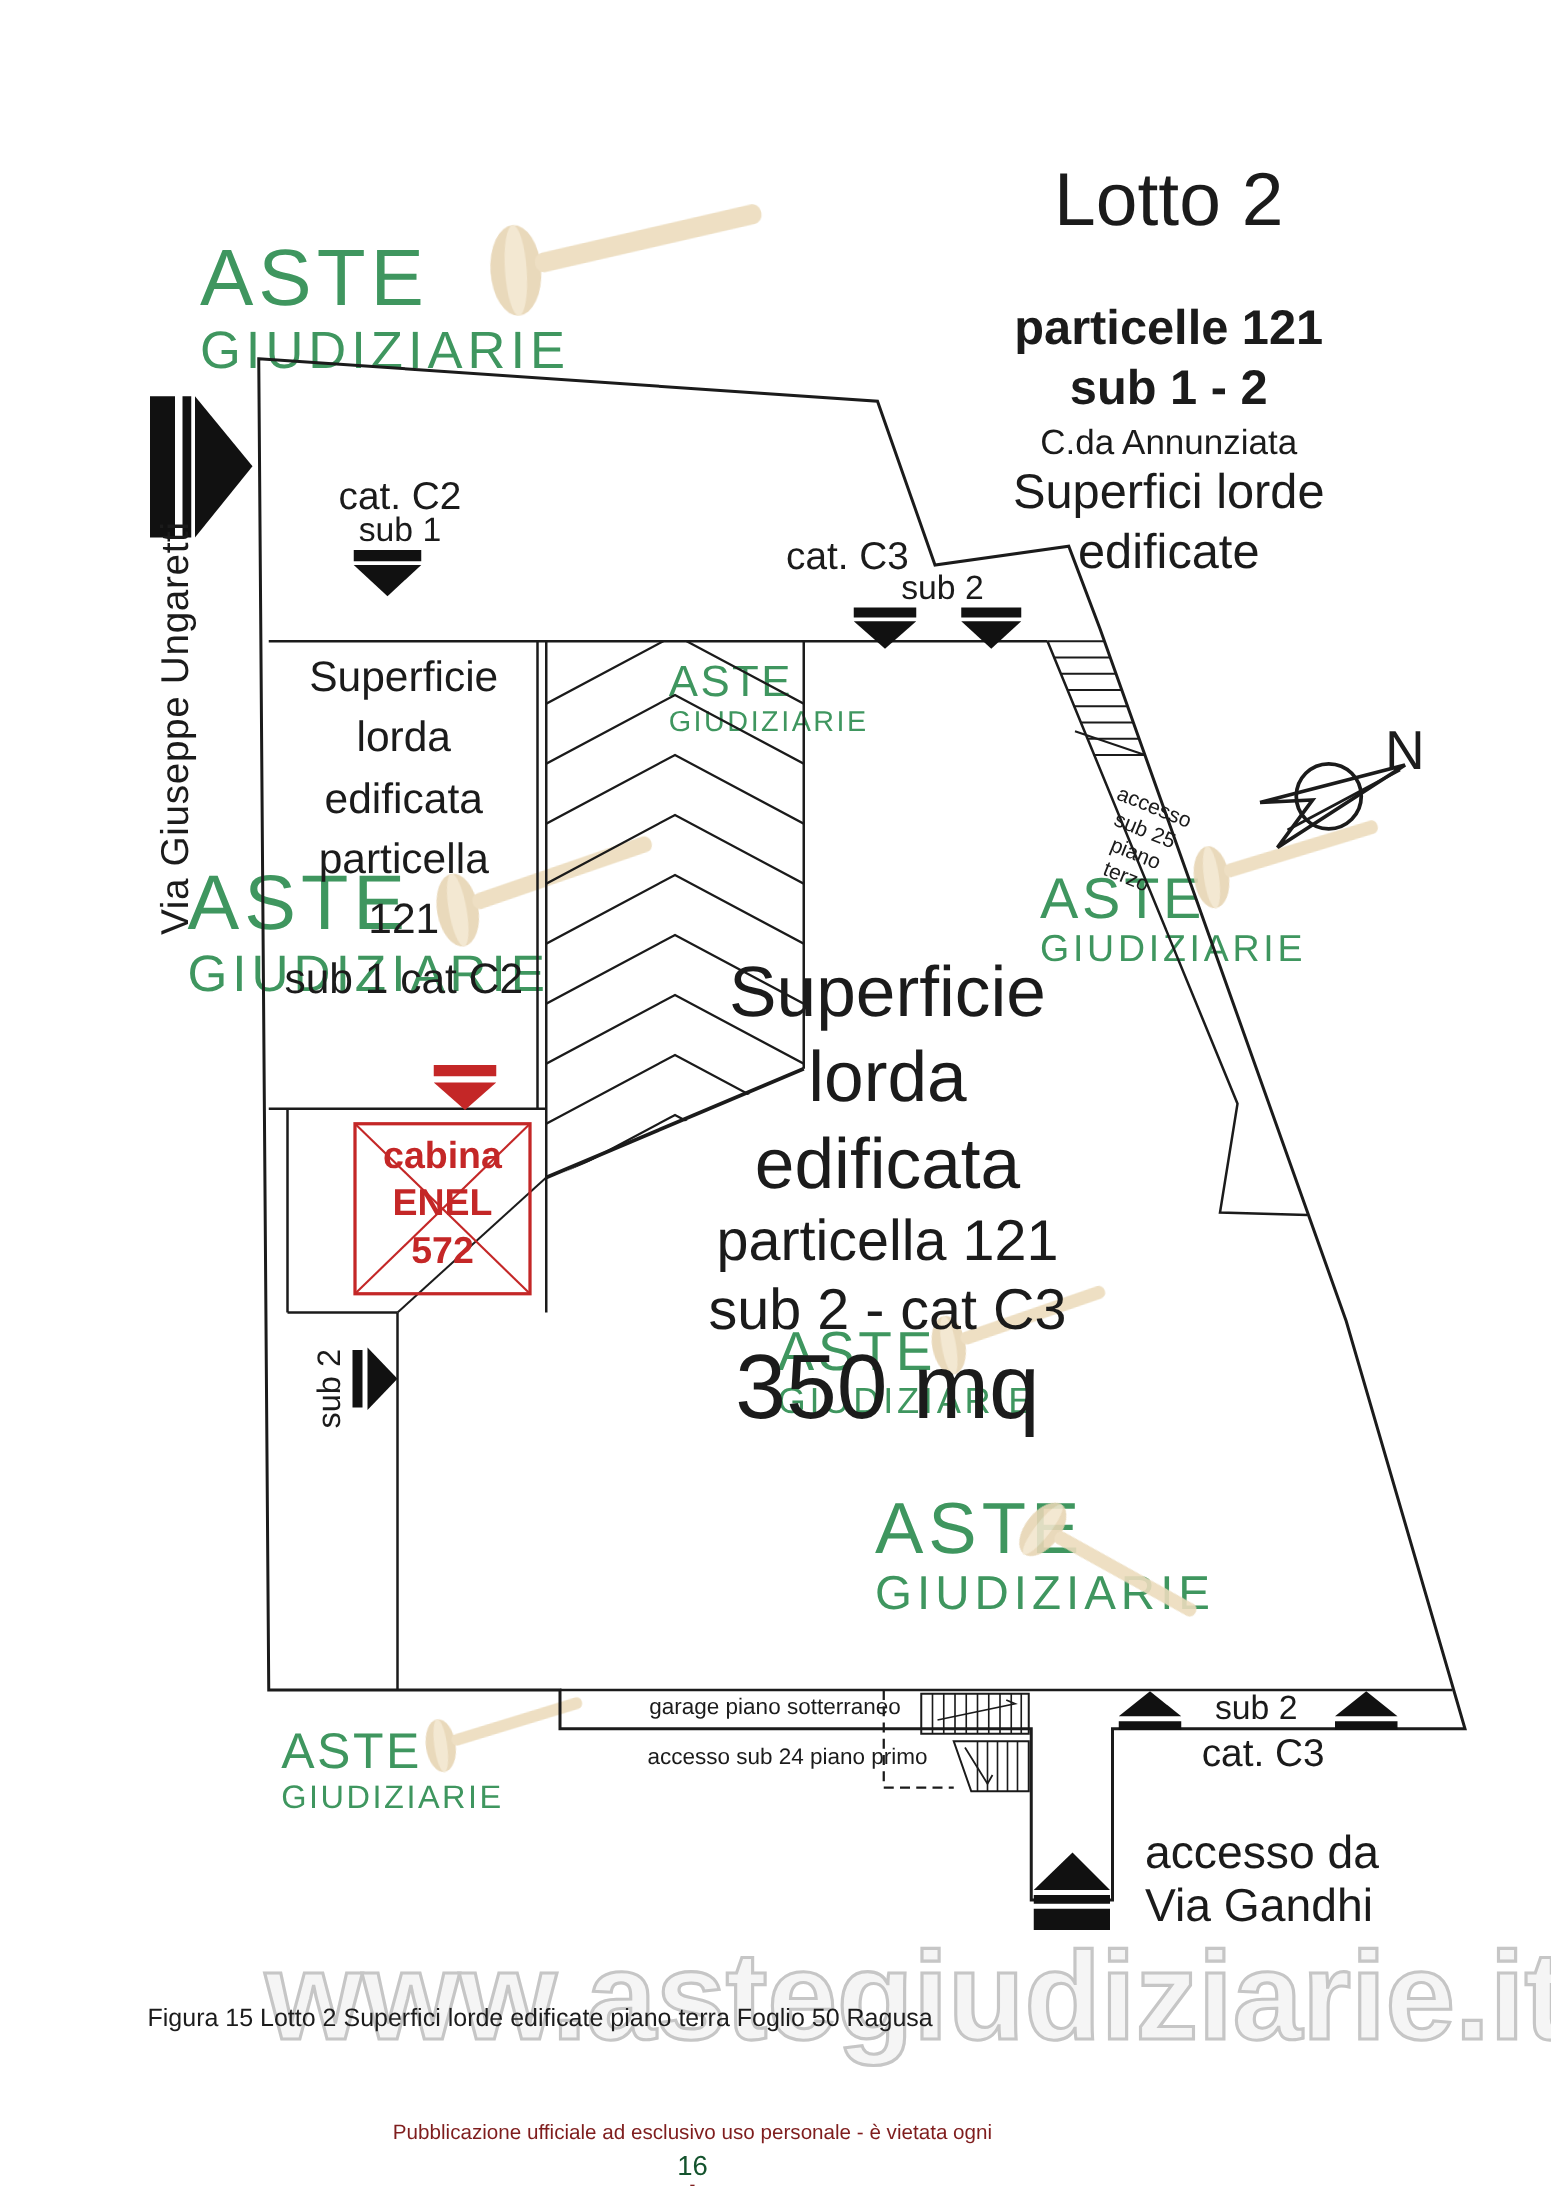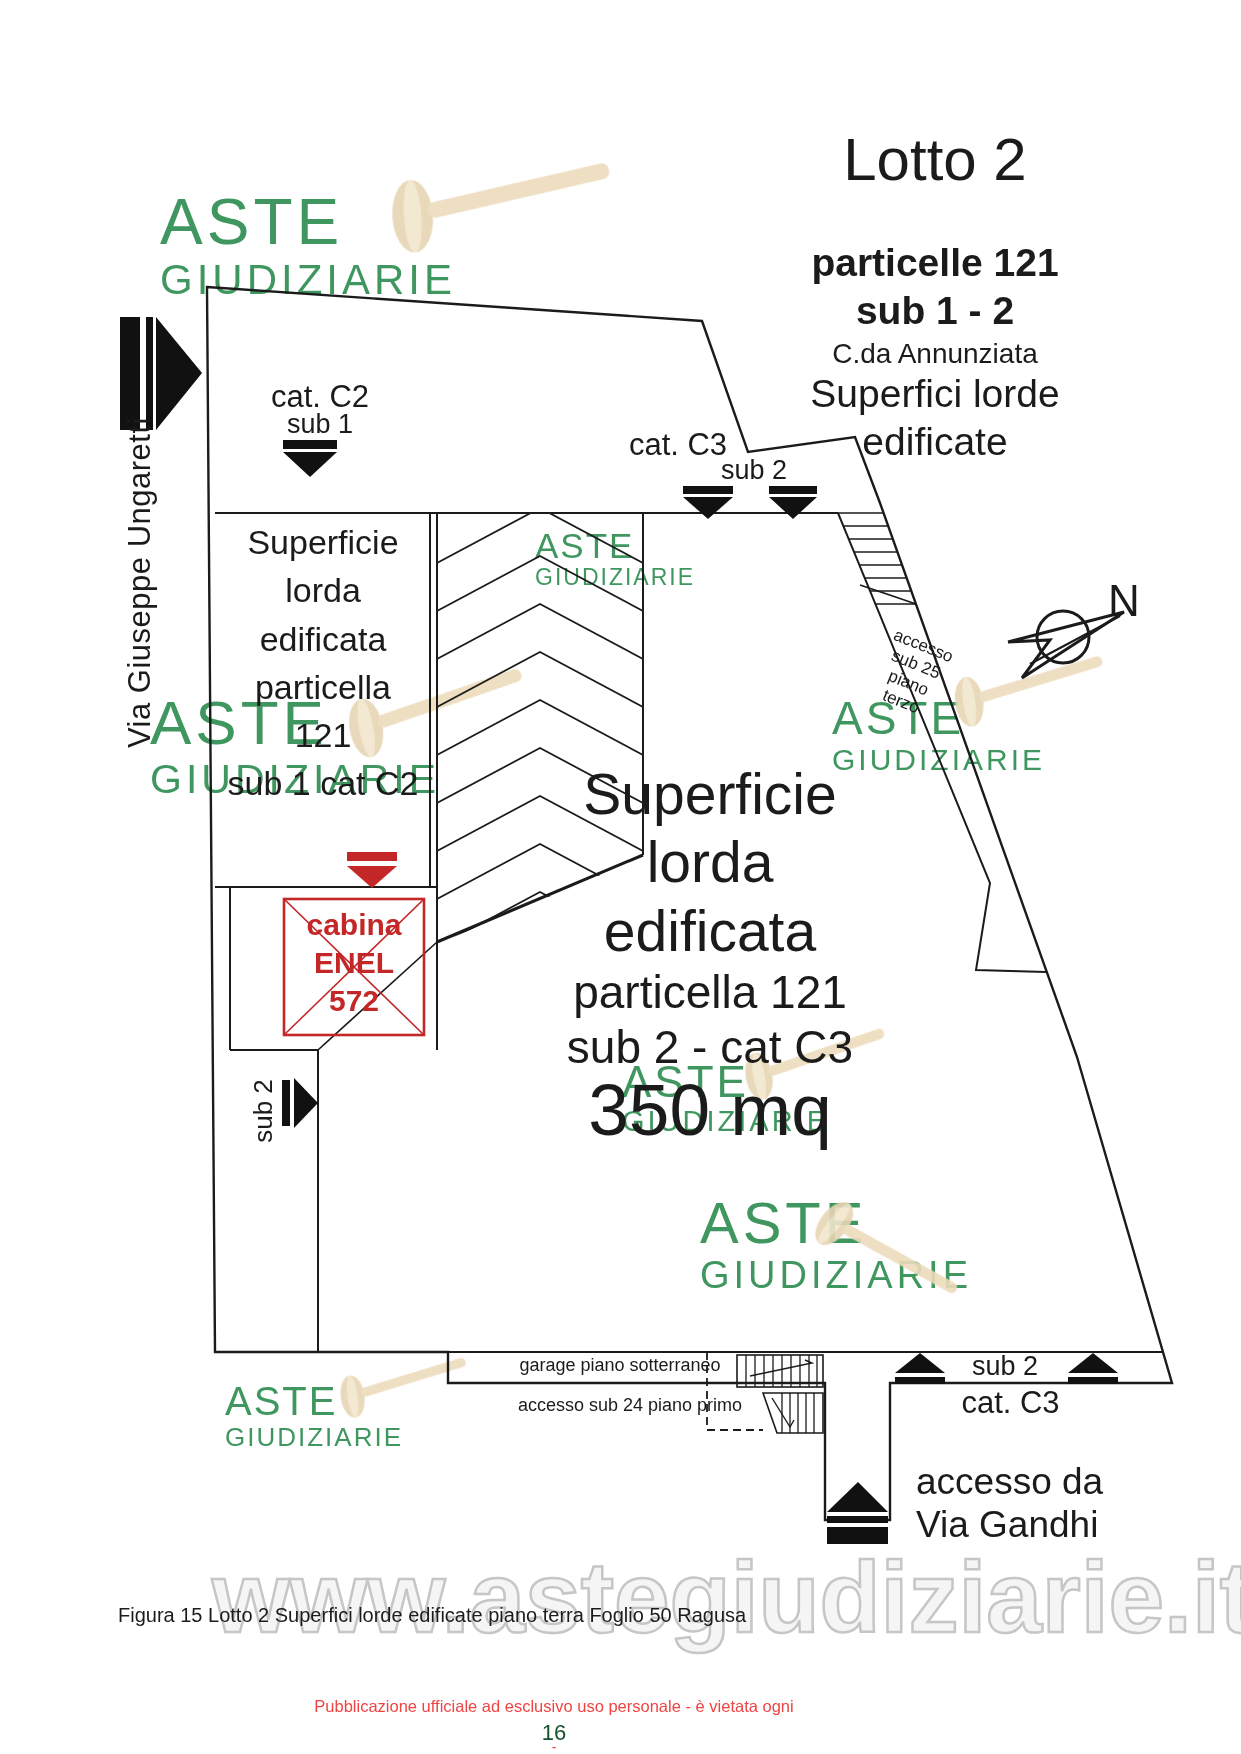--- a/index.html
+++ b/index.html
@@ -12,21 +12,21 @@
   .bold{font-weight:bold;}
   .red{color:#c42727;font-weight:600;}
   
   .wm{position:absolute;z-index:1;display:inline-block;color:#15803d;opacity:.82;
       text-align:left;line-height:1.08;letter-spacing:4px;}
   .wm div{white-space:nowrap;}
   
   .site-wm{position:absolute;z-index:4;font-weight:bold;white-space:nowrap;
            color:rgba(190,190,190,0.15);-webkit-text-stroke:2.5px #c6c6c6;}
   .rot-ccw{transform:rotate(-90deg);transform-origin:0 0;}
-  .footer-txt{color:#ef4444;z-index:5;}
+  .footer-txt{color:#7f1d1d;z-index:5;}
   .caption{z-index:6;}
 </style>
 </head>
 <body>
 
 <div class="page">
 
   <div class="wm" style="left:160px;top:188px;">
     <div style="font-size:64px;">ASTE</div>
     <div style="font-size:42px;">GIUDIZIARIE</div>

